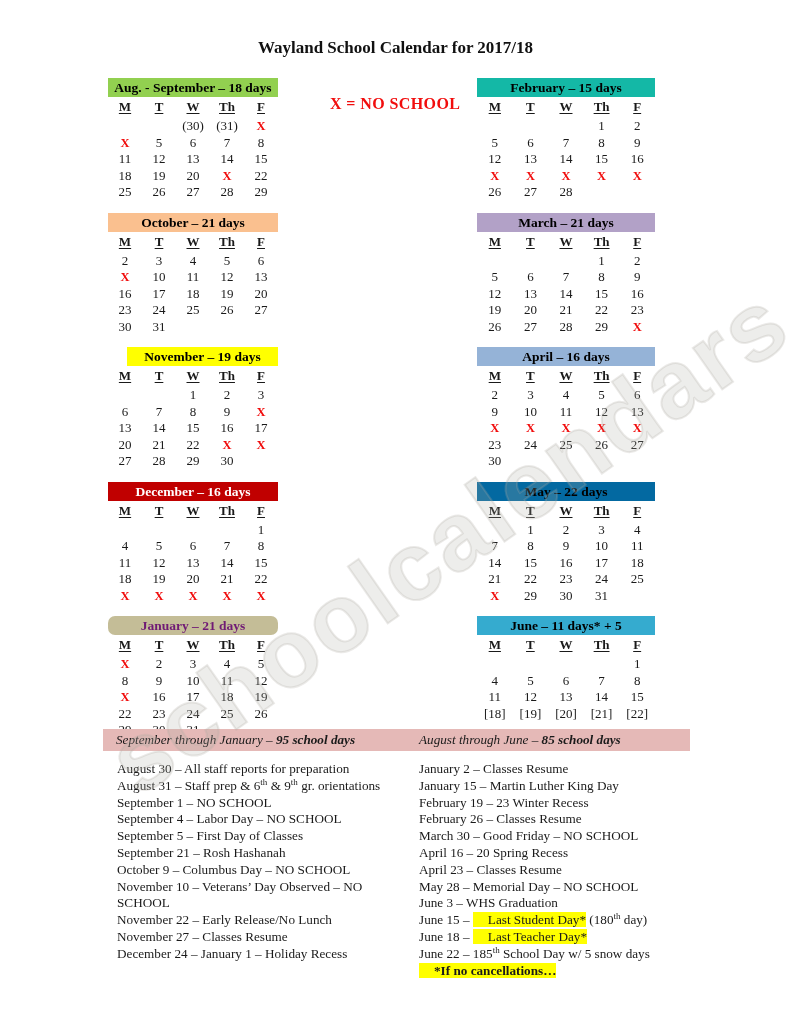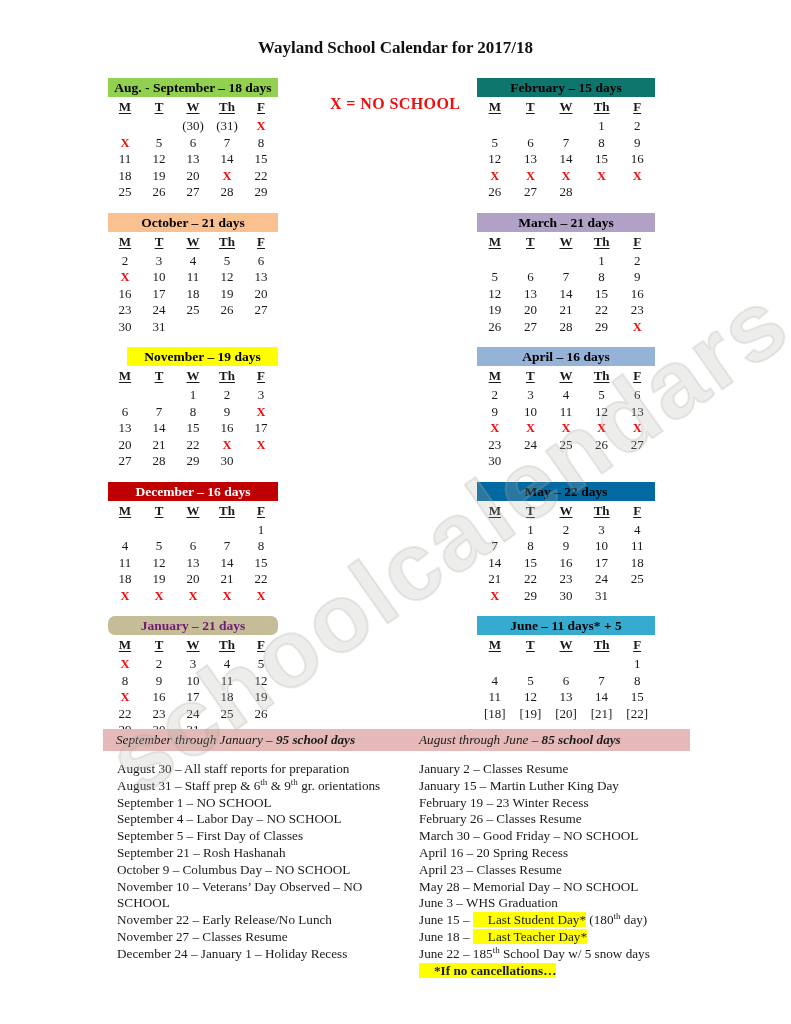--- a/index.html
+++ b/index.html
@@ -298,21 +298,21 @@
           <span class="cell">29</span>
           <span class="cell">30</span>
           <span class="cell">31</span>
           <span class="cell"></span>
           <span class="cell"></span>
         </div>
       </div>
     </div>
   <div class="col col-right" id="col-right">
       <div class="month">
-        <div class="month-header" style="background: #0f766e; color: rgb(0, 0, 0);">February – 15 days</div>
+        <div class="month-header" style="background: #14b8a6; color: rgb(0, 0, 0);">February – 15 days</div>
         <div class="row dow">
           <span class="cell dowc"><span class="u">M</span></span>
           <span class="cell dowc"><span class="u">T</span></span>
           <span class="cell dowc"><span class="u">W</span></span>
           <span class="cell dowc"><span class="u">Th</span></span>
           <span class="cell dowc"><span class="u">F</span></span>
         </div>
         <div class="row">
           <span class="cell"></span>
           <span class="cell"></span>

